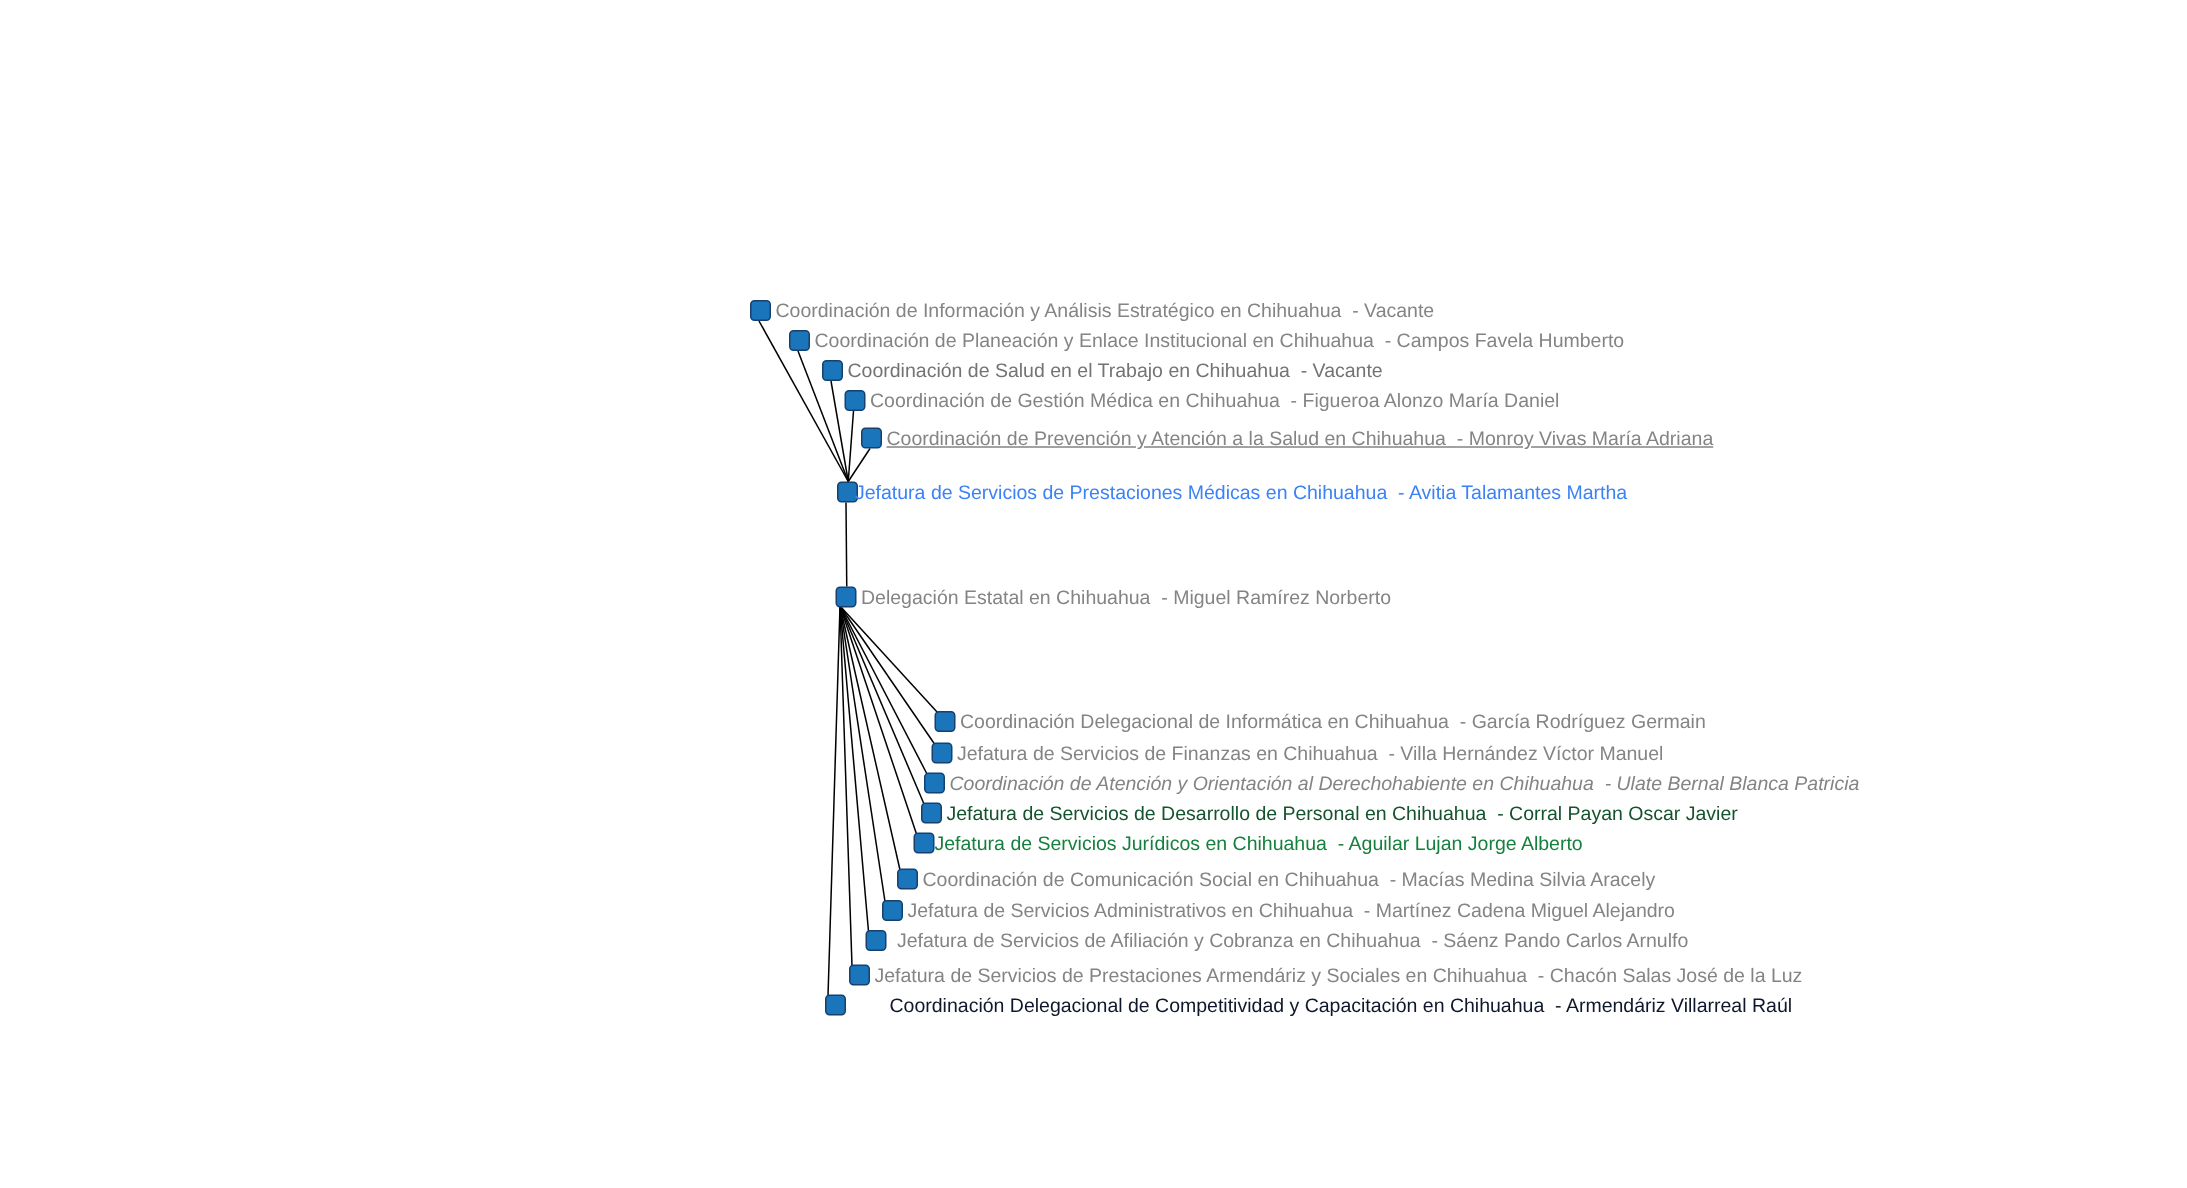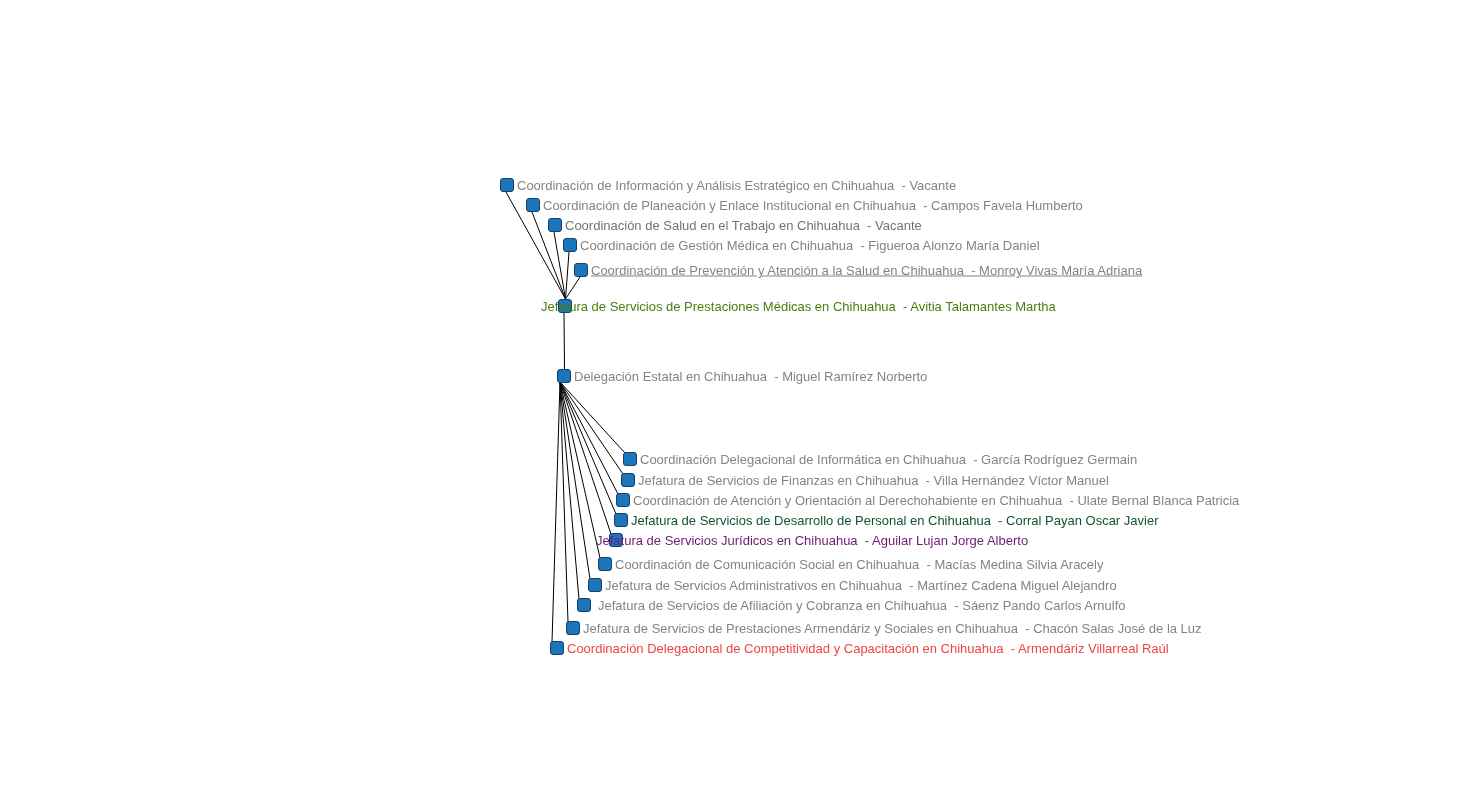--- a/index.html
+++ b/index.html
@@ -7,20 +7,21 @@
     padding: 0;
     width: 1458px;
     height: 792px;
     overflow: hidden;
     font-family: "Liberation Sans", sans-serif;
   }
   .canvas {
     position: relative;
     width: 1458px;
     height: 560px;
+    margin-top: 22px;
   }
   .edges-layer {
     position: absolute;
     left: 0;
     top: 0;
     width: 1458px;
     height: 792px;
   }
   .org-node {
     position: absolute;
@@ -63,37 +64,37 @@
       <span class="org-label" style="left: 517px; top: 185px; color: rgb(132, 132, 132);">Coordinación de Información y Análisis Estratégico en Chihuahua  - Vacante</span>
       <div class="org-node" style="left: 526px; top: 198px; width: 14px; height: 14px; background: rgb(27, 117, 187); border: 1.5px solid rgb(22, 65, 110);"></div>
       <span class="org-label" style="left: 543px; top: 205px; color: rgb(132, 132, 132);">Coordinación de Planeación y Enlace Institucional en Chihuahua  - Campos Favela Humberto</span>
       <div class="org-node" style="left: 548px; top: 218px; width: 14px; height: 14px; background: rgb(27, 117, 187); border: 1.5px solid rgb(22, 65, 110);"></div>
       <span class="org-label" style="left: 565px; top: 225px; color: #737373;">Coordinación de Salud en el Trabajo en Chihuahua  - Vacante</span>
       <div class="org-node" style="left: 563px; top: 238px; width: 14px; height: 14px; background: rgb(27, 117, 187); border: 1.5px solid rgb(22, 65, 110);"></div>
       <span class="org-label" style="left: 580px; top: 245px; color: rgb(132, 132, 132);">Coordinación de Gestión Médica en Chihuahua  - Figueroa Alonzo María Daniel</span>
       <div class="org-node" style="left: 574px; top: 263px; width: 14px; height: 14px; background: rgb(27, 117, 187); border: 1.5px solid rgb(22, 65, 110);"></div>
       <span class="org-label" style="left: 591px; top: 270px; color: rgb(132, 132, 132); text-decoration: underline;">Coordinación de Prevención y Atención a la Salud en Chihuahua  - Monroy Vivas María Adriana</span>
       <div class="org-node" style="left: 558px; top: 299px; width: 14px; height: 14px; background: rgb(27, 117, 187); border: 1.5px solid rgb(22, 65, 110);"></div>
-      <span class="org-label" style="left: 541px; top: 306px; color: #4d7c0f;">Jefatura de Servicios de Prestaciones Médicas en Chihuahua  - Avitia Talamantes Martha</span>
+      <span class="org-label" style="left: 570px; top: 306px; color: #3b82f6;">Jefatura de Servicios de Prestaciones Médicas en Chihuahua  - Avitia Talamantes Martha</span>
       <div class="org-node" style="left: 557px; top: 369px; width: 14px; height: 14px; background: rgb(27, 117, 187); border: 1.5px solid rgb(22, 65, 110);"></div>
       <span class="org-label" style="left: 574px; top: 376px; color: rgb(132, 132, 132);">Delegación Estatal en Chihuahua  - Miguel Ramírez Norberto</span>
       <div class="org-node" style="left: 623px; top: 452px; width: 14px; height: 14px; background: rgb(27, 117, 187); border: 1.5px solid rgb(22, 65, 110);"></div>
       <span class="org-label" style="left: 640px; top: 459px; color: rgb(132, 132, 132);">Coordinación Delegacional de Informática en Chihuahua  - García Rodríguez Germain</span>
       <div class="org-node" style="left: 621px; top: 473px; width: 14px; height: 14px; background: rgb(27, 117, 187); border: 1.5px solid rgb(22, 65, 110);"></div>
       <span class="org-label" style="left: 638px; top: 480px; color: rgb(132, 132, 132);">Jefatura de Servicios de Finanzas en Chihuahua  - Villa Hernández Víctor Manuel</span>
       <div class="org-node" style="left: 616px; top: 493px; width: 14px; height: 14px; background: rgb(27, 117, 187); border: 1.5px solid rgb(22, 65, 110);"></div>
-      <span class="org-label" style="left: 633px; top: 500px; color: rgb(132, 132, 132);">Coordinación de Atención y Orientación al Derechohabiente en Chihuahua  - Ulate Bernal Blanca Patricia</span>
+      <span class="org-label" style="left: 633px; top: 500px; color: rgb(132, 132, 132); font-style: italic;">Coordinación de Atención y Orientación al Derechohabiente en Chihuahua  - Ulate Bernal Blanca Patricia</span>
       <div class="org-node" style="left: 614px; top: 513px; width: 14px; height: 14px; background: rgb(27, 117, 187); border: 1.5px solid rgb(22, 65, 110);"></div>
       <span class="org-label" style="left: 631px; top: 520px; color: #14532d;">Jefatura de Servicios de Desarrollo de Personal en Chihuahua  - Corral Payan Oscar Javier</span>
       <div class="org-node" style="left: 609px; top: 533px; width: 14px; height: 14px; background: rgb(27, 117, 187); border: 1.5px solid rgb(22, 65, 110);"></div>
-      <span class="org-label" style="left: 596px; top: 540px; color: #701a75;">Jefatura de Servicios Jurídicos en Chihuahua  - Aguilar Lujan Jorge Alberto</span>
+      <span class="org-label" style="left: 623px; top: 540px; color: #15803d;">Jefatura de Servicios Jurídicos en Chihuahua  - Aguilar Lujan Jorge Alberto</span>
       <div class="org-node" style="left: 598px; top: 557px; width: 14px; height: 14px; background: rgb(27, 117, 187); border: 1.5px solid rgb(22, 65, 110);"></div>
       <span class="org-label" style="left: 615px; top: 564px; color: rgb(132, 132, 132);">Coordinación de Comunicación Social en Chihuahua  - Macías Medina Silvia Aracely</span>
       <div class="org-node" style="left: 588px; top: 578px; width: 14px; height: 14px; background: rgb(27, 117, 187); border: 1.5px solid rgb(22, 65, 110);"></div>
       <span class="org-label" style="left: 605px; top: 585px; color: rgb(132, 132, 132); text-align: right;">Jefatura de Servicios Administrativos en Chihuahua  - Martínez Cadena Miguel Alejandro</span>
       <div class="org-node" style="left: 577px; top: 598px; width: 14px; height: 14px; background: rgb(27, 117, 187); border: 1.5px solid rgb(22, 65, 110);"></div>
       <span class="org-label" style="left: 598px; top: 605px; color: rgb(132, 132, 132);">Jefatura de Servicios de Afiliación y Cobranza en Chihuahua  - Sáenz Pando Carlos Arnulfo</span>
       <div class="org-node" style="left: 566px; top: 621px; width: 14px; height: 14px; background: rgb(27, 117, 187); border: 1.5px solid rgb(22, 65, 110);"></div>
       <span class="org-label" style="left: 583px; top: 628px; color: rgb(132, 132, 132);">Jefatura de Servicios de Prestaciones Armendáriz y Sociales en Chihuahua  - Chacón Salas José de la Luz</span>
       <div class="org-node" style="left: 550px; top: 641px; width: 14px; height: 14px; background: rgb(27, 117, 187); border: 1.5px solid rgb(22, 65, 110);"></div>
-      <span class="org-label" style="left: 567px; top: 648px; color: #ef4444;">Coordinación Delegacional de Competitividad y Capacitación en Chihuahua  - Armendáriz Villarreal Raúl</span>
+      <span class="org-label" style="left: 593px; top: 648px; color: #0f172a;">Coordinación Delegacional de Competitividad y Capacitación en Chihuahua  - Armendáriz Villarreal Raúl</span>
     </div>
 </div>
 
 </body></html>

